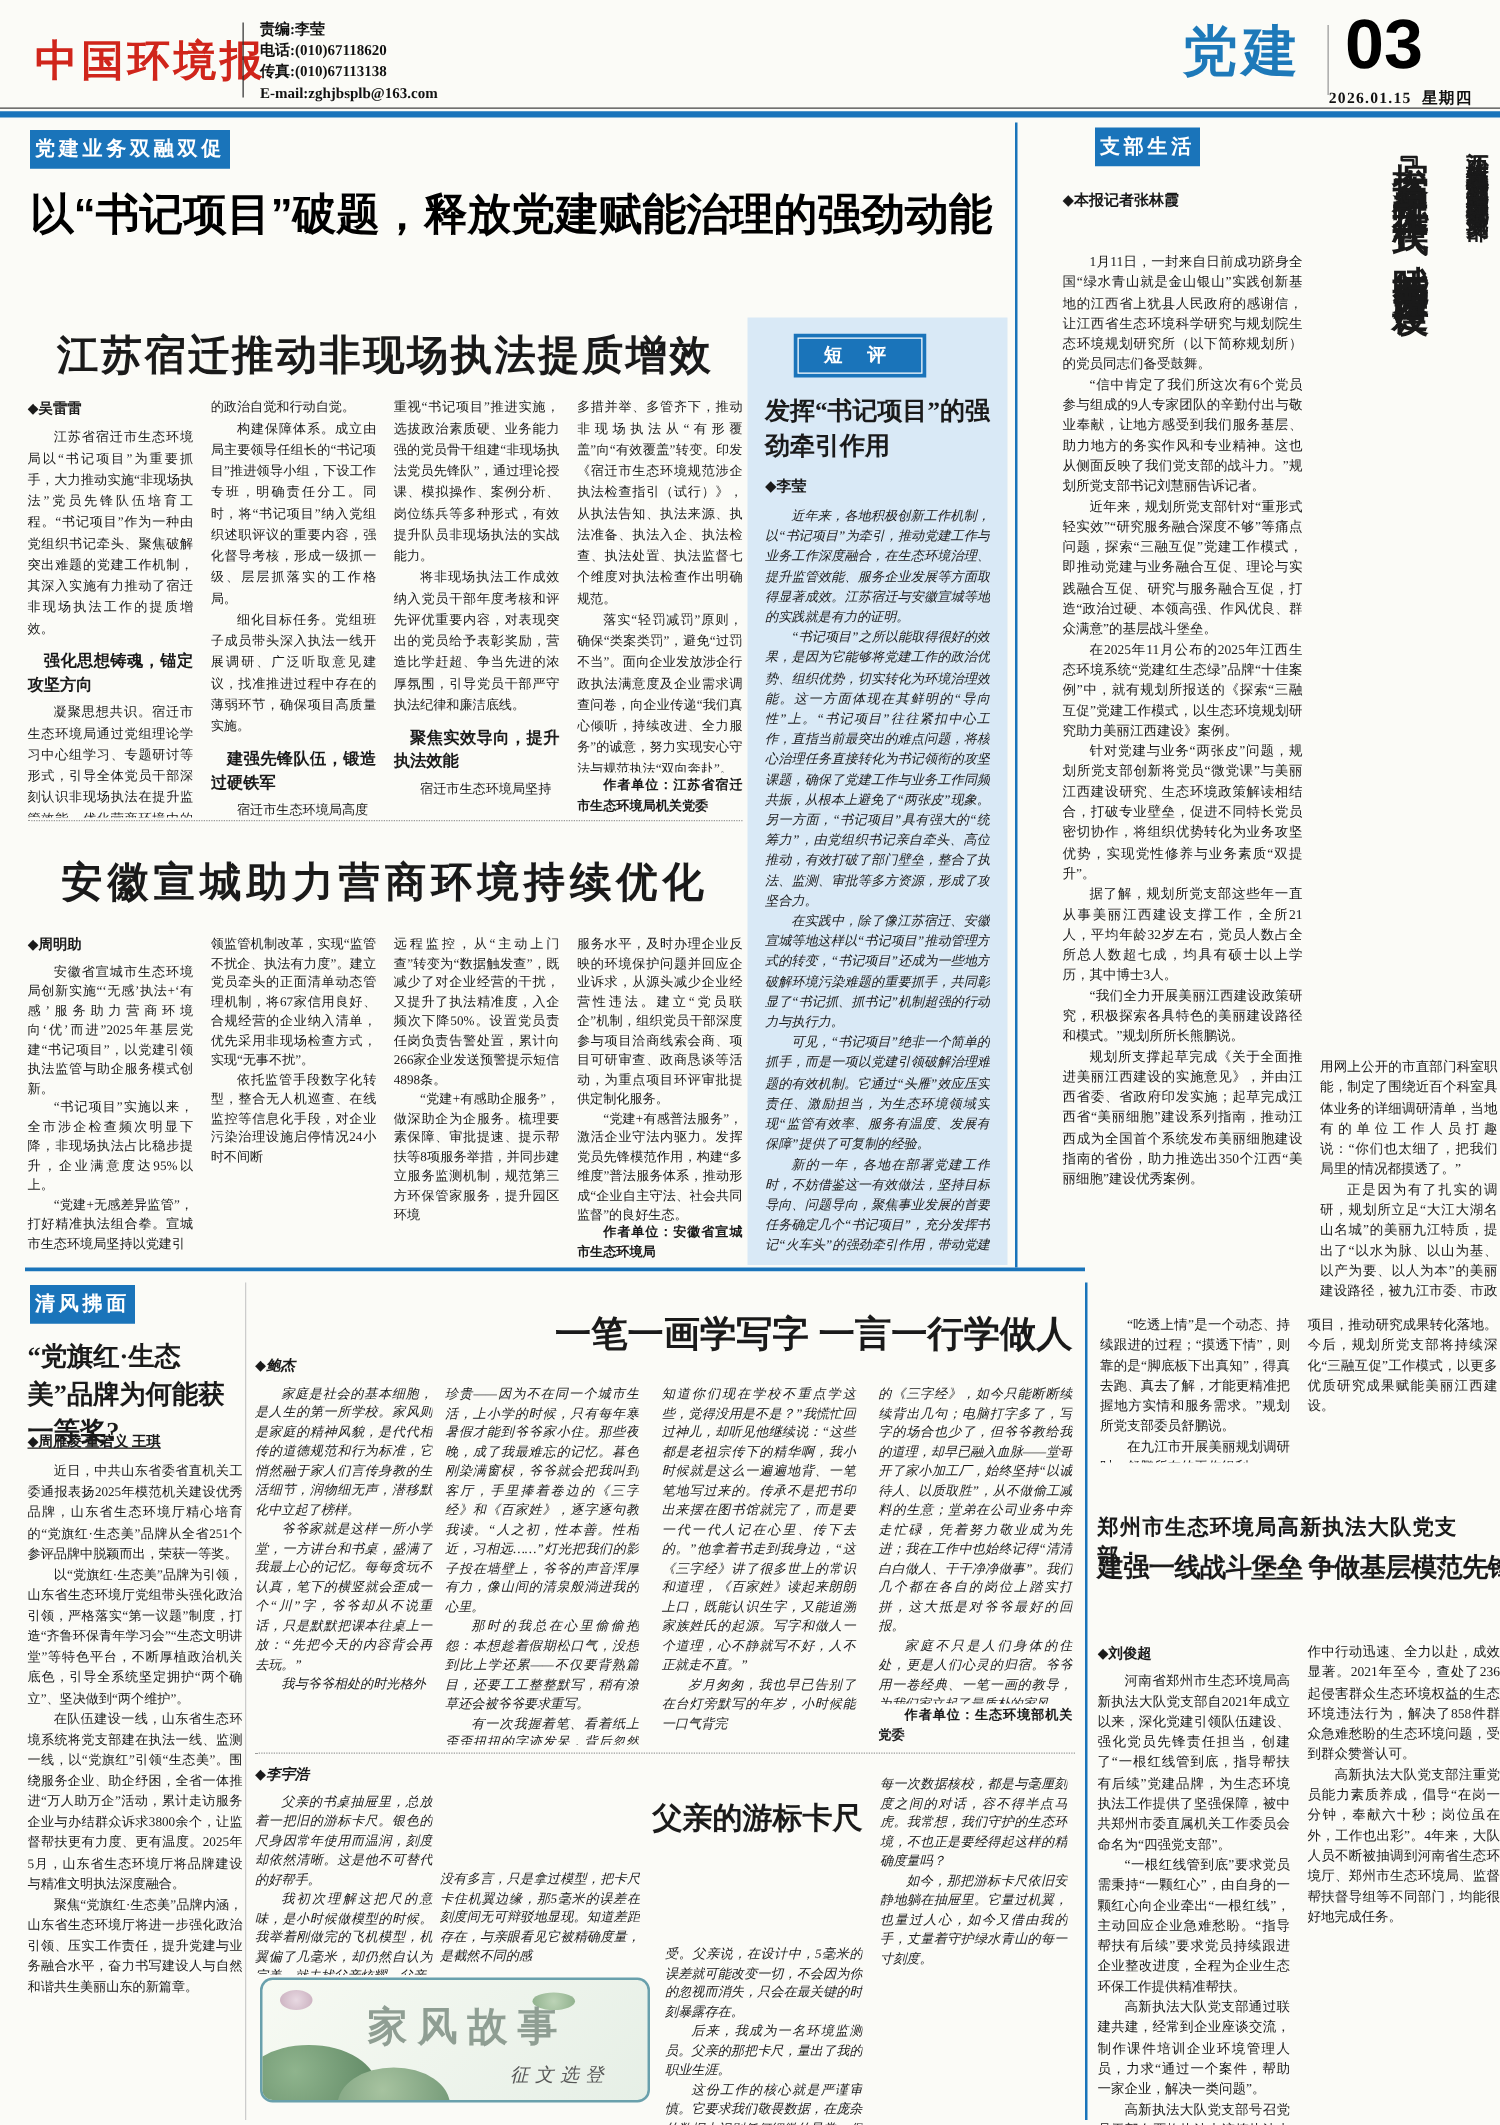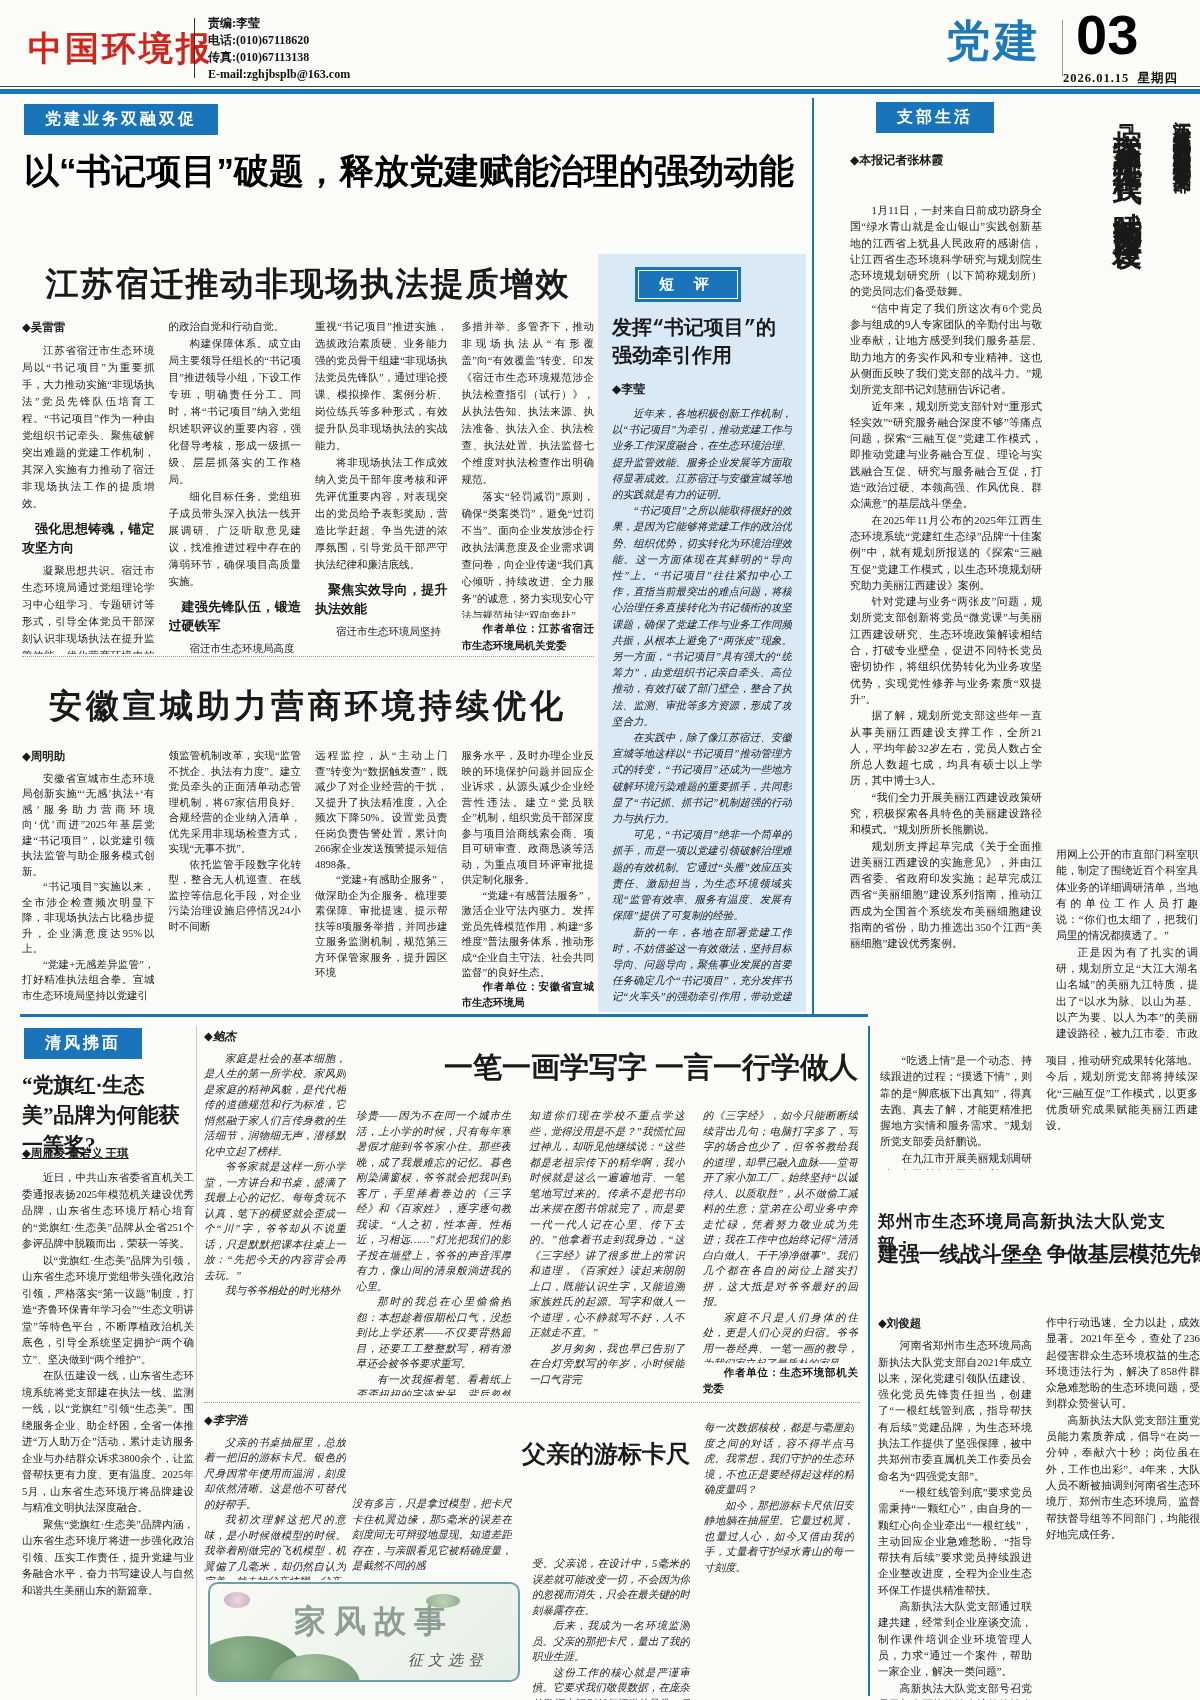--- a/index.html
+++ b/index.html
@@ -11,21 +11,21 @@
          color:#d0251b;letter-spacing:3px;}
   .contact{font-size:12px;line-height:17px;font-weight:600;color:#111;}
   .vrule{width:1px;background:#333;}
   .section-title{font-size:44px;font-weight:900;color:#1d79b9;letter-spacing:4px;}
   .page-no{font-family:"Liberation Sans",sans-serif;font-size:56px;font-weight:900;color:#000;}
   .dateline{font-size:12.5px;font-weight:bold;color:#111;letter-spacing:1px;}
   .rule-dark{height:1px;background:#444;}
   .rule-blue{background:#1a74ba;}
   
   .sec-badge{display:inline-block;background:#1a74ba;color:#fff;font-family:"Liberation Sans",sans-serif;
-             font-weight:bold;font-size:16px;padding:5px 21px;letter-spacing:3px;}
+             font-weight:bold;font-size:16px;padding:5px 4px;letter-spacing:3px;}
   .sq-badge{display:inline-block;background:#1a74ba;color:#fff;font-weight:bold;font-size:15px;
             padding:4px 20px;letter-spacing:8px;border:1px solid #fff;box-shadow:0 0 0 3px #1a74ba;}
   
   .main-head{font-family:"Liberation Sans","DejaVu Sans",sans-serif;font-weight:900;font-size:35px;
              white-space:nowrap;color:#000;}
   .art-head{font-weight:900;font-size:33px;letter-spacing:2px;text-align:center;white-space:nowrap;}
   
   .news p{margin:0;text-indent:2em;text-align:justify;}
   .news p.p-flush{text-indent:0;}
   .news p.p-byline{text-indent:0;font-weight:bold;font-size:11.5px;margin:1px 0 6px;}
@@ -35,21 +35,21 @@
   .fs-b{font-size:10.5px;line-height:15.5px;}
   .fs-c{font-size:10.8px;line-height:16.3px;margin-top:26px;}
   .cols{display:flex;gap:14px;}
   .col{flex:1;overflow:hidden;position:relative;}
   .attrib{position:absolute;left:0;right:0;bottom:0;background:#fbfbf7;font-weight:bold;
           text-indent:2em;text-align:justify;padding-top:2px;}
   .kai{font-style:italic;}
   .dotted{border-top:1px dotted #999;height:0;}
   
   .sq-box{background:#d9e9f6;padding:16px 14px 10px;box-sizing:border-box;}
-  .sq-title{font-weight:900;font-size:20px;line-height:28px;margin:16px 0 10px;font-family:Liberation Mono, monospace;}
+  .sq-title{font-weight:900;font-size:20px;line-height:28px;margin:16px 0 10px;}
   .sq-byline{font-weight:bold;font-size:12px;margin-bottom:8px;}
   
   .vert-wrap{display:flex;}
   .vert-title{writing-mode:vertical-rl;text-orientation:upright;font-size:29px;font-weight:900;
               letter-spacing:4px;width:92px;text-align:start;}
   .vert-kicker{writing-mode:vertical-rl;text-orientation:upright;font-size:18px;font-weight:bold;
                letter-spacing:2px;width:46px;}
   
   .e-head{font-family:"Liberation Sans","DejaVu Sans",sans-serif;font-weight:900;text-align:right;
           white-space:nowrap;}
@@ -197,21 +197,21 @@
   </div>
   <div class="abs qf-head" style="left:22px;top:1070px;width:172px;">“党旗红·生态美”品牌为何能获一等奖?</div>
   <div class="abs" style="left:22px;top:1146px;font-weight:bold;font-size:11.5px;text-decoration:underline;">◆周雁凌 董若义 王琪</div>
   <div class="abs news" style="left:22px;top:1170px;width:172px;height:522px;overflow:hidden;font-size:10.5px;line-height:16.5px;">
       <p class="p-para">近日，中共山东省委省直机关工委通报表扬2025年模范机关建设优秀品牌，山东省生态环境厅精心培育的“党旗红·生态美”品牌从全省251个参评品牌中脱颖而出，荣获一等奖。</p>
       <p class="p-para">以“党旗红·生态美”品牌为引领，山东省生态环境厅党组带头强化政治引领，严格落实“第一议题”制度，打造“齐鲁环保青年学习会”“生态文明讲堂”等特色平台，不断厚植政治机关底色，引导全系统坚定拥护“两个确立”、坚决做到“两个维护”。</p>
       <p class="p-para">在队伍建设一线，山东省生态环境系统将党支部建在执法一线、监测一线，以“党旗红”引领“生态美”。围绕服务企业、助企纾困，全省一体推进“万人助万企”活动，累计走访服务企业与办结群众诉求3800余个，让监督帮扶更有力度、更有温度。2025年5月，山东省生态环境厅将品牌建设与精准文明执法深度融合。</p>
       <p class="p-para">聚焦“党旗红·生态美”品牌内涵，山东省生态环境厅将进一步强化政治引领、压实工作责任，提升党建与业务融合水平，奋力书写建设人与自然和谐共生美丽山东的新篇章。</p>
     </div>
 
-  <div class="abs news kai fs-b" style="left:204px;top:1028px;width:142px;height:368px;overflow:hidden;">
+  <div class="abs news kai fs-b" style="left:204px;top:1085px;width:142px;height:368px;overflow:hidden;">
       <p class="p-byline">◆鲍杰</p>
       <p class="p-para">家庭是社会的基本细胞，是人生的第一所学校。家风则是家庭的精神风貌，是代代相传的道德规范和行为标准，它悄然融于家人们言传身教的生活细节，润物细无声，潜移默化中立起了榜样。</p>
       <p class="p-para">爷爷家就是这样一所小学堂，一方讲台和书桌，盛满了我最上心的记忆。每每贪玩不认真，笔下的横竖就会歪成一个“川”字，爷爷却从不说重话，只是默默把课本往桌上一放：“先把今天的内容背会再去玩。”</p>
       <p class="p-para">我与爷爷相处的时光格外</p>
     </div>
   <div class="abs e-head" style="left:356px;top:1048px;width:502px;font-size:29px;">一笔一画学写字 一言一行学做人</div>
   <div class="abs cols news kai fs-b" style="left:356px;top:1108px;width:502px;height:288px;gap:18px;">
     <div class="col">
         <p class="p-flush">珍贵——因为不在同一个城市生活，上小学的时候，只有每年寒暑假才能到爷爷家小住。那些夜晚，成了我最难忘的记忆。暮色刚染满窗棂，爷爷就会把我叫到客厅，手里捧着卷边的《三字经》和《百家姓》，逐字逐句教我读。“人之初，性本善。性相近，习相远……”灯光把我们的影子投在墙壁上，爷爷的声音浑厚有力，像山间的清泉般淌进我的心里。</p>
         <p class="p-para">那时的我总在心里偷偷抱怨：本想趁着假期松口气，没想到比上学还累——不仅要背熟篇目，还要工工整整默写，稍有潦草还会被爷爷要求重写。</p>

